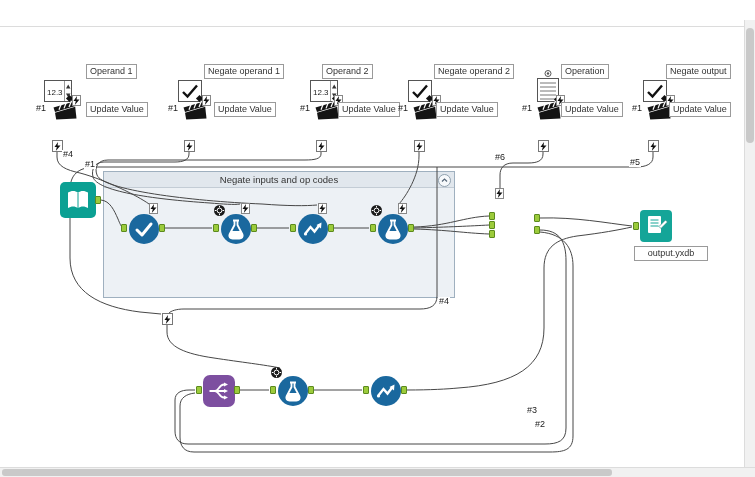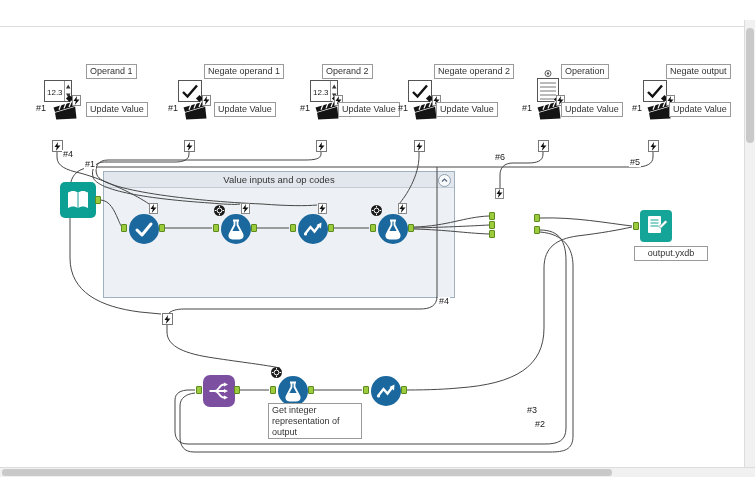--- a/index.html
+++ b/index.html
@@ -45,21 +45,21 @@
 </style>
 </head>
 <body>
 
 <div id="app">
 
   <div class="topline"></div>
 
   <div class="container-box" style="left:103px;top:171px;width:352px;height:127px">
     <div class="container-head">
-      <span>Value inputs and op codes</span>
+      <span>Negate inputs and op codes</span>
       <span class="collapse-btn">
           <svg width="9" height="9">
             <path d="M2 5.5 L4.5 3 L7 5.5" stroke="#567" stroke-width="1.2" fill="none"></path>
           </svg>
         </span>
     </div>
   </div>
 
   <svg id="wires" width="755" height="477">
     <path class="wire" d="M57,151 V157 C57,166 66,170 80,173 C106,180 138,196 149,204"></path>
@@ -439,21 +439,20 @@
 
   <div class="tool" style="left:370px;top:375px">
     <svg width="32" height="32">
       <circle cx="16" cy="16" r="15" fill="#1a689e"></circle>
       <circle cx="8.5" cy="21" r="1.6" fill="#fff"></circle>
       <path d="M8 21 L13.5 14 L17.5 18.5 L22.5 12" stroke="#fff" stroke-width="2.4" fill="none"></path>
       <polygon points="24.5,9.5 24,15.5 19.5,12" fill="#fff"></polygon>
     </svg>
   </div>
 
-  <div class="lbl ann" style="left:268px;top:403px;width:86px;text-align:left">Get integer representation of output</div>
 
   <div class="anchor" style="left:95px;top:196px"></div>
   <div class="anchor" style="left:121px;top:224px"></div>
   <div class="anchor" style="left:159px;top:224px"></div>
   <div class="anchor" style="left:213px;top:224px"></div>
   <div class="anchor" style="left:251px;top:224px"></div>
   <div class="anchor" style="left:290px;top:224px"></div>
   <div class="anchor" style="left:328px;top:224px"></div>
   <div class="anchor" style="left:370px;top:224px"></div>
   <div class="anchor" style="left:408px;top:224px"></div>

